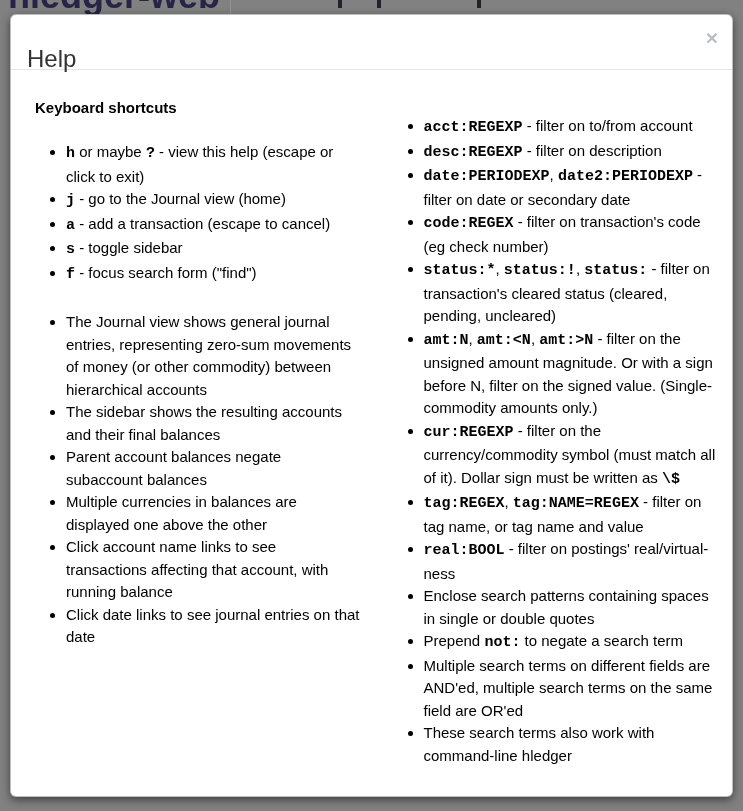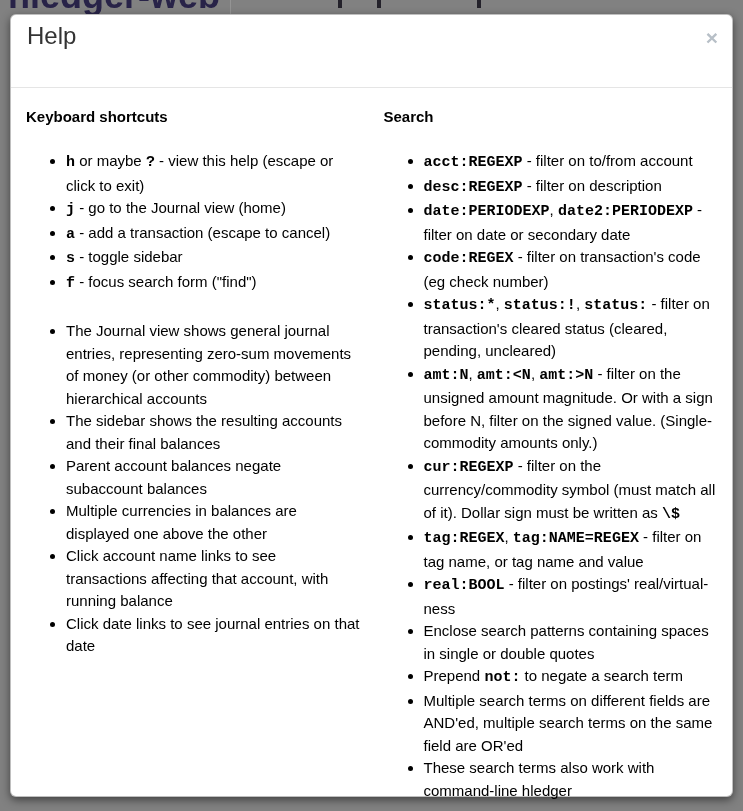--- a/index.html
+++ b/index.html
@@ -19,34 +19,34 @@
   .frag{position:absolute;top:0;width:4px;height:8px;background:#23212a;}
   .frag-1{left:338px}.frag-2{left:377px}.frag-3{left:477px}
   
   .modal{
     position:absolute;left:10px;top:14px;width:723px;height:783px;
     box-sizing:border-box;background:#fff;
     border:1px solid rgba(0,0,0,.25);border-radius:6px;
     box-shadow:0 3px 9px rgba(0,0,0,.5);
   }
   .modal-header{
-    position:relative;height:73px;box-sizing:border-box;
-    padding:4px 16px;border-bottom:1px solid #e5e5e5;
+    position:relative;height:55px;box-sizing:border-box;
+    padding:27px 16px;border-bottom:1px solid #e5e5e5;
   }
   .modal-title{margin:0;font-size:24px;line-height:34px;font-weight:400;color:#333;}
   .close-btn{
     position:absolute;right:14px;top:12px;
     background:none;border:0;padding:0;cursor:pointer;
     font-size:21px;font-weight:700;line-height:1;color:#b7bfc7;
     font-family:"Liberation Sans",sans-serif;
   }
   .modal-body{display:flex;padding:20px 3px 0 3px;box-sizing:border-box;}
   .col{width:50%;box-sizing:border-box;padding:0 12px;}
   .section-heading{
-    margin:0;font-size:15px;line-height:17px;font-weight:700;color:#000;
+    margin:9px;font-size:15px;line-height:17px;font-weight:700;color:#000;
   }
   .help-list{
     margin:25px 0 25px 0;padding:0 0 0 40px;
     font-size:15px;line-height:22.5px;color:#000;list-style:disc;
   }
   .help-list li{margin:0;}
   .help-list code{
     font-family:"Liberation Mono","DejaVu Sans Mono",monospace;
     font-weight:700;font-size:15px;color:#000;background:none;padding:0;
   }
@@ -80,21 +80,20 @@
         <ul class="help-list">
           <li><span>The Journal view shows general journal entries, representing zero-sum movements of money (or other commodity) between hierarchical accounts</span></li>
           <li><span>The sidebar shows the resulting accounts and their final balances</span></li>
           <li><span>Parent account balances negate subaccount balances</span></li>
           <li><span>Multiple currencies in balances are displayed one above the other</span></li>
           <li><span>Click account name links to see transactions affecting that account, with running balance</span></li>
           <li><span>Click date links to see journal entries on that date</span></li>
         </ul>
       </div>
     <div class="col">
-        <h4 class="section-heading">Search</h4>
         <ul class="help-list">
           <li><code>acct:REGEXP</code><span> - filter on to/from account</span></li>
           <li><code>desc:REGEXP</code><span> - filter on description</span></li>
           <li><code>date:PERIODEXP</code><span>, </span><code>date2:PERIODEXP</code><span> - filter on date or secondary date</span></li>
           <li><code>code:REGEX</code><span> - filter on transaction's code (eg check number)</span></li>
           <li><code>status:*</code><span>, </span><code>status:!</code><span>, </span><code>status:</code><span> - filter on transaction's cleared status (cleared, pending, uncleared)</span></li>
           <li><code>amt:N</code><span>, </span><code>amt:&lt;N</code><span>, </span><code>amt:&gt;N</code><span> - filter on the unsigned amount magnitude. Or with a sign before N, filter on the signed value. (Single-commodity amounts only.)</span></li>
           <li><code>cur:REGEXP</code><span> - filter on the currency/commodity symbol (must match all of it). Dollar sign must be written as </span><code>\$</code></li>
           <li><code>tag:REGEX</code><span>, </span><code>tag:NAME=REGEX</code><span> - filter on tag name, or tag name and value</span></li>
           <li><code>real:BOOL</code><span> - filter on postings' real/virtual-ness</span></li>

